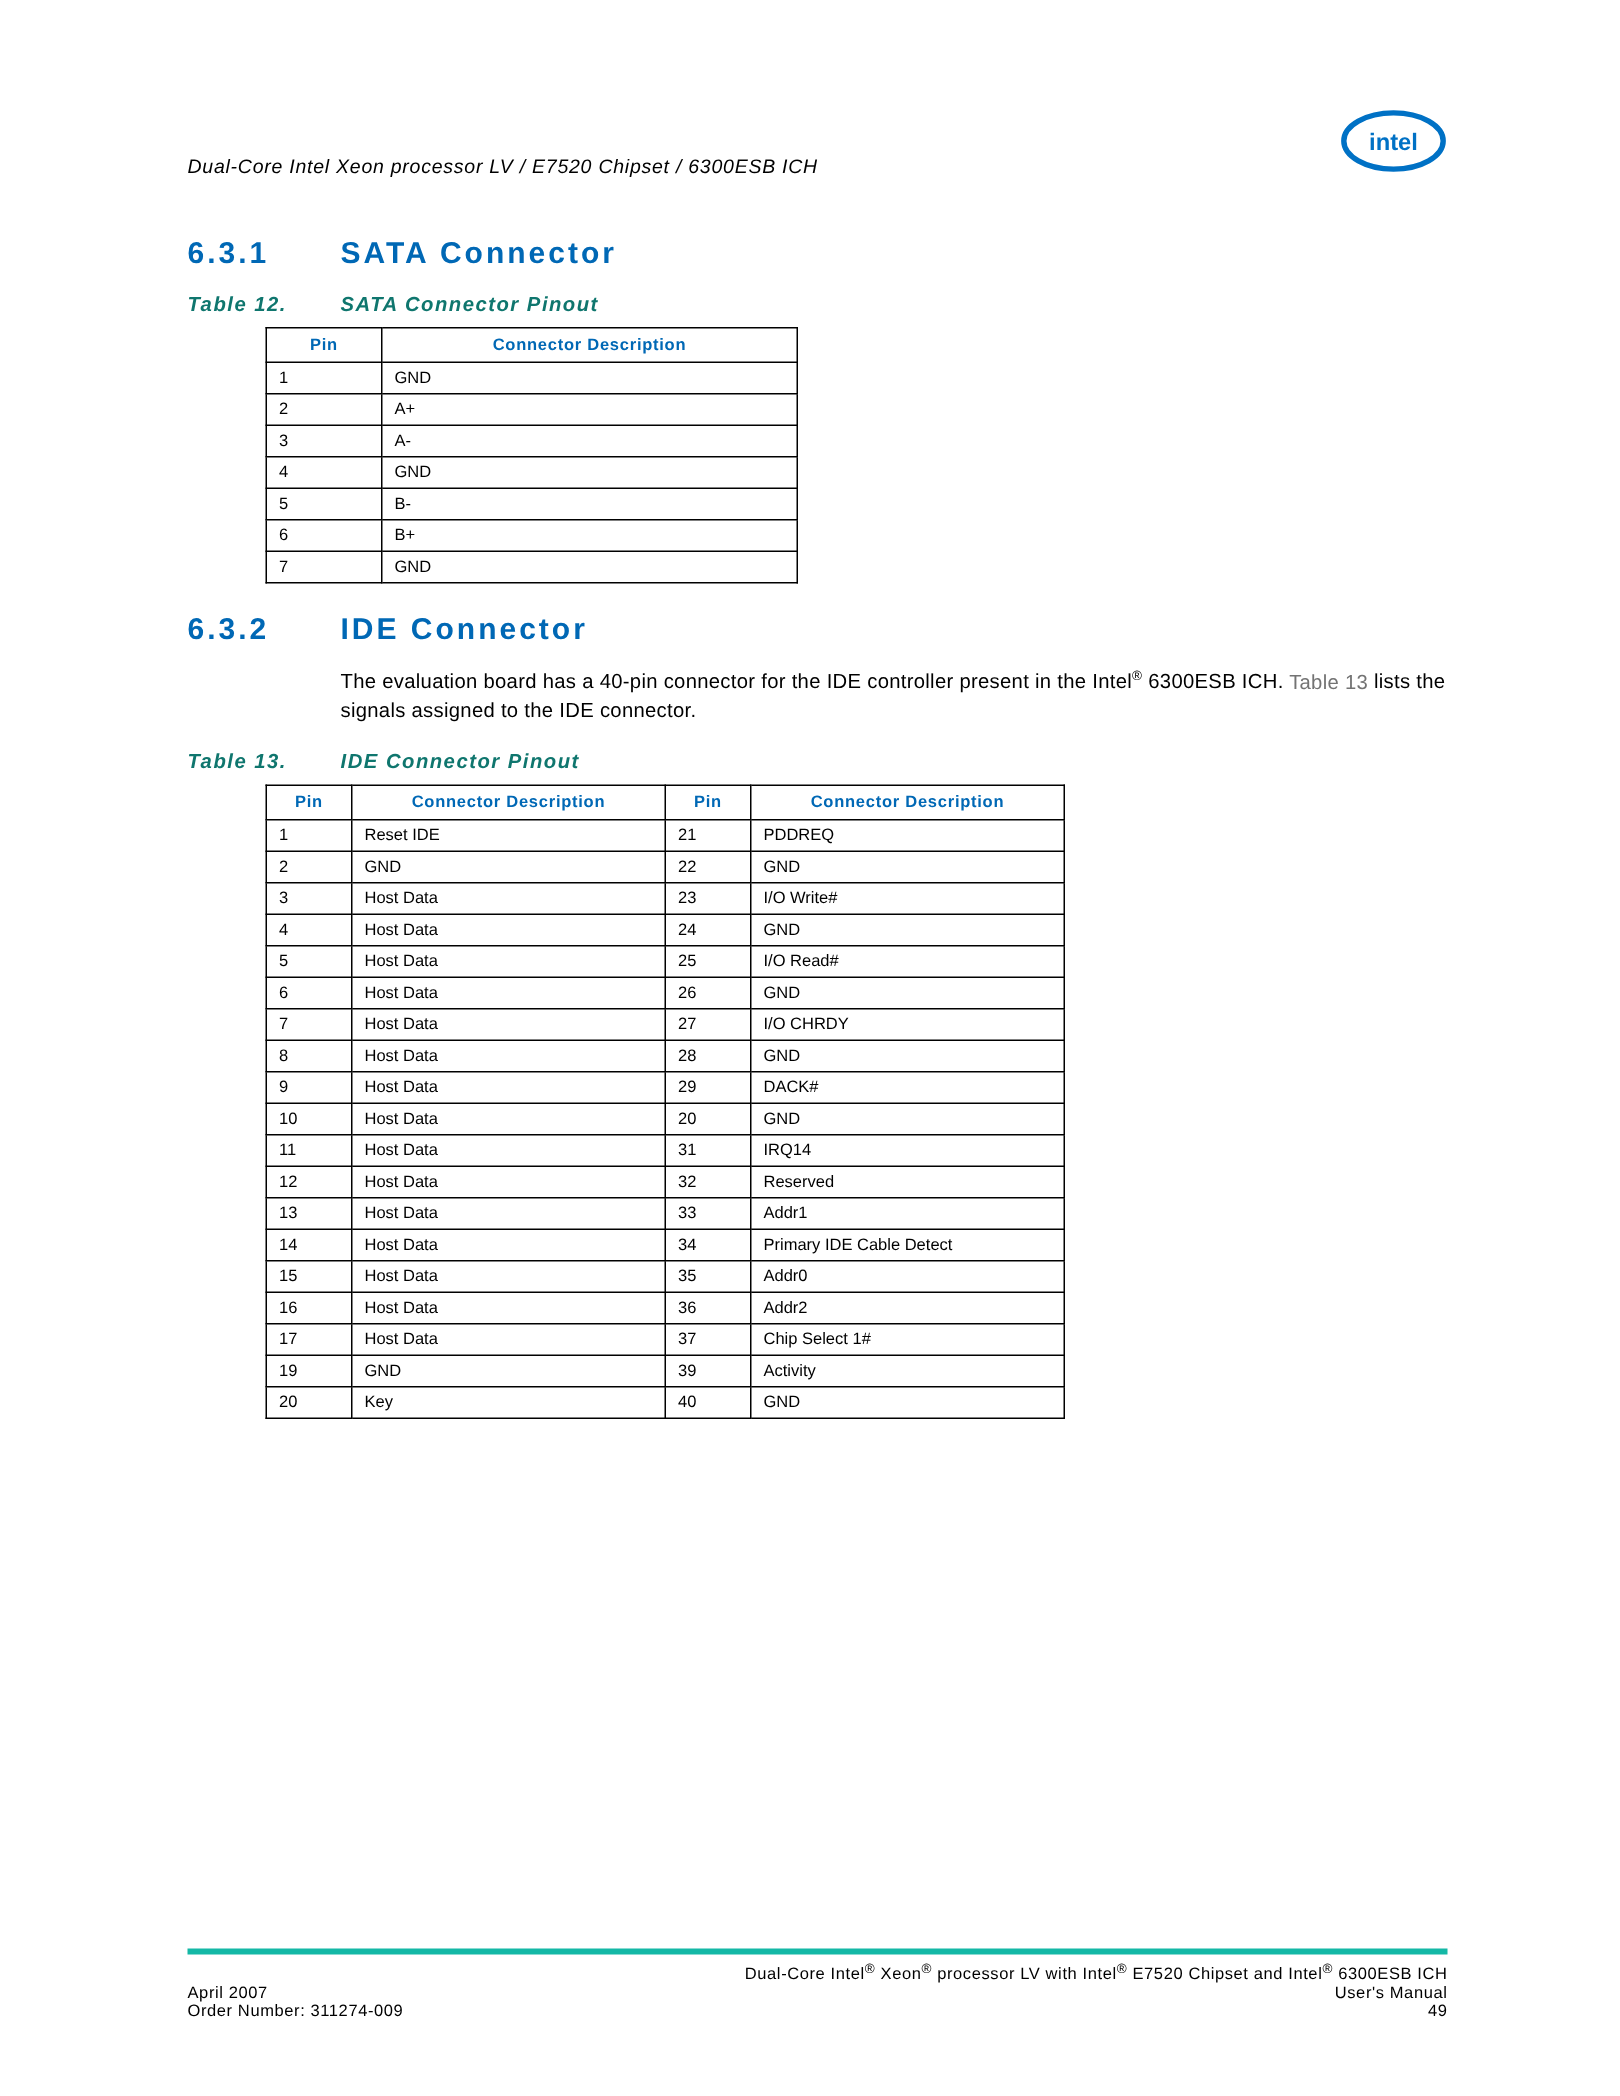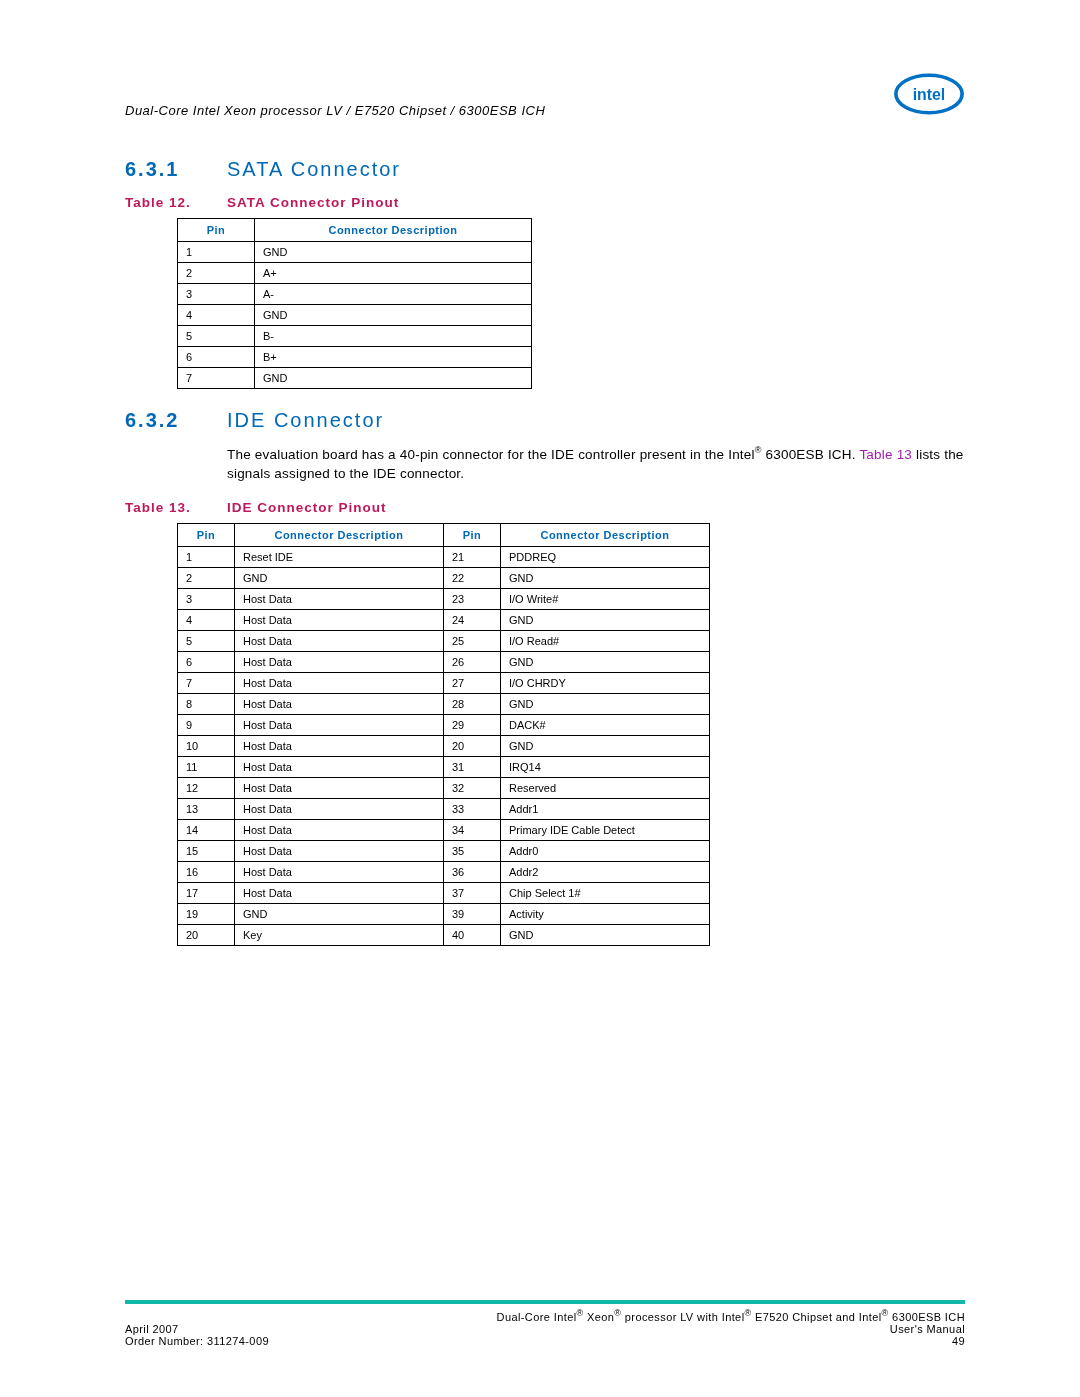--- a/index.html
+++ b/index.html
@@ -39,31 +39,32 @@
   .section-num {
     color: #0068b5;
     font-weight: bold;
     font-size: 20px;
     letter-spacing: 2px;
     width: 102px;
     flex-shrink: 0;
   }
   .section-title {
     color: #0068b5;
-    font-weight: normal;
+    font-weight: bold;
     font-size: 20px;
     letter-spacing: 2px;
   }
   .table-caption {
-    color: #be185d;
+    color: #0f766e;
     font-weight: bold;
     font-size: 13.5px;
     letter-spacing: 1px;
     margin: 14px 0 8px 0;
     display: flex;
+    font-style: italic;
   }
   .table-caption .label {
     width: 102px;
     flex-shrink: 0;
   }
   .tbl {
     border-collapse: collapse;
     margin-left: 52px;
     margin-bottom: 20px;
   }
@@ -85,21 +86,21 @@
   .sata-desc { width: 260px; }
   .ide-pin { width: 40px; text-align: left; }
   .ide-desc { width: 192px; }
   .para {
     font-size: 13.5px;
     line-height: 1.45;
     margin: 10px 0 16px 102px;
     letter-spacing: 0.2px;
   }
   .link {
-    color: #a21caf;
+    color: #737373;
     margin-top: 36px;
   }
   .sup { font-size: 9px; vertical-align: super; }
   .footer {
     position: absolute;
     left: 125px;
     right: 115px;
     bottom: 50px;
     border-top: 4px solid #14b8a6;
     padding-top: 4px;

